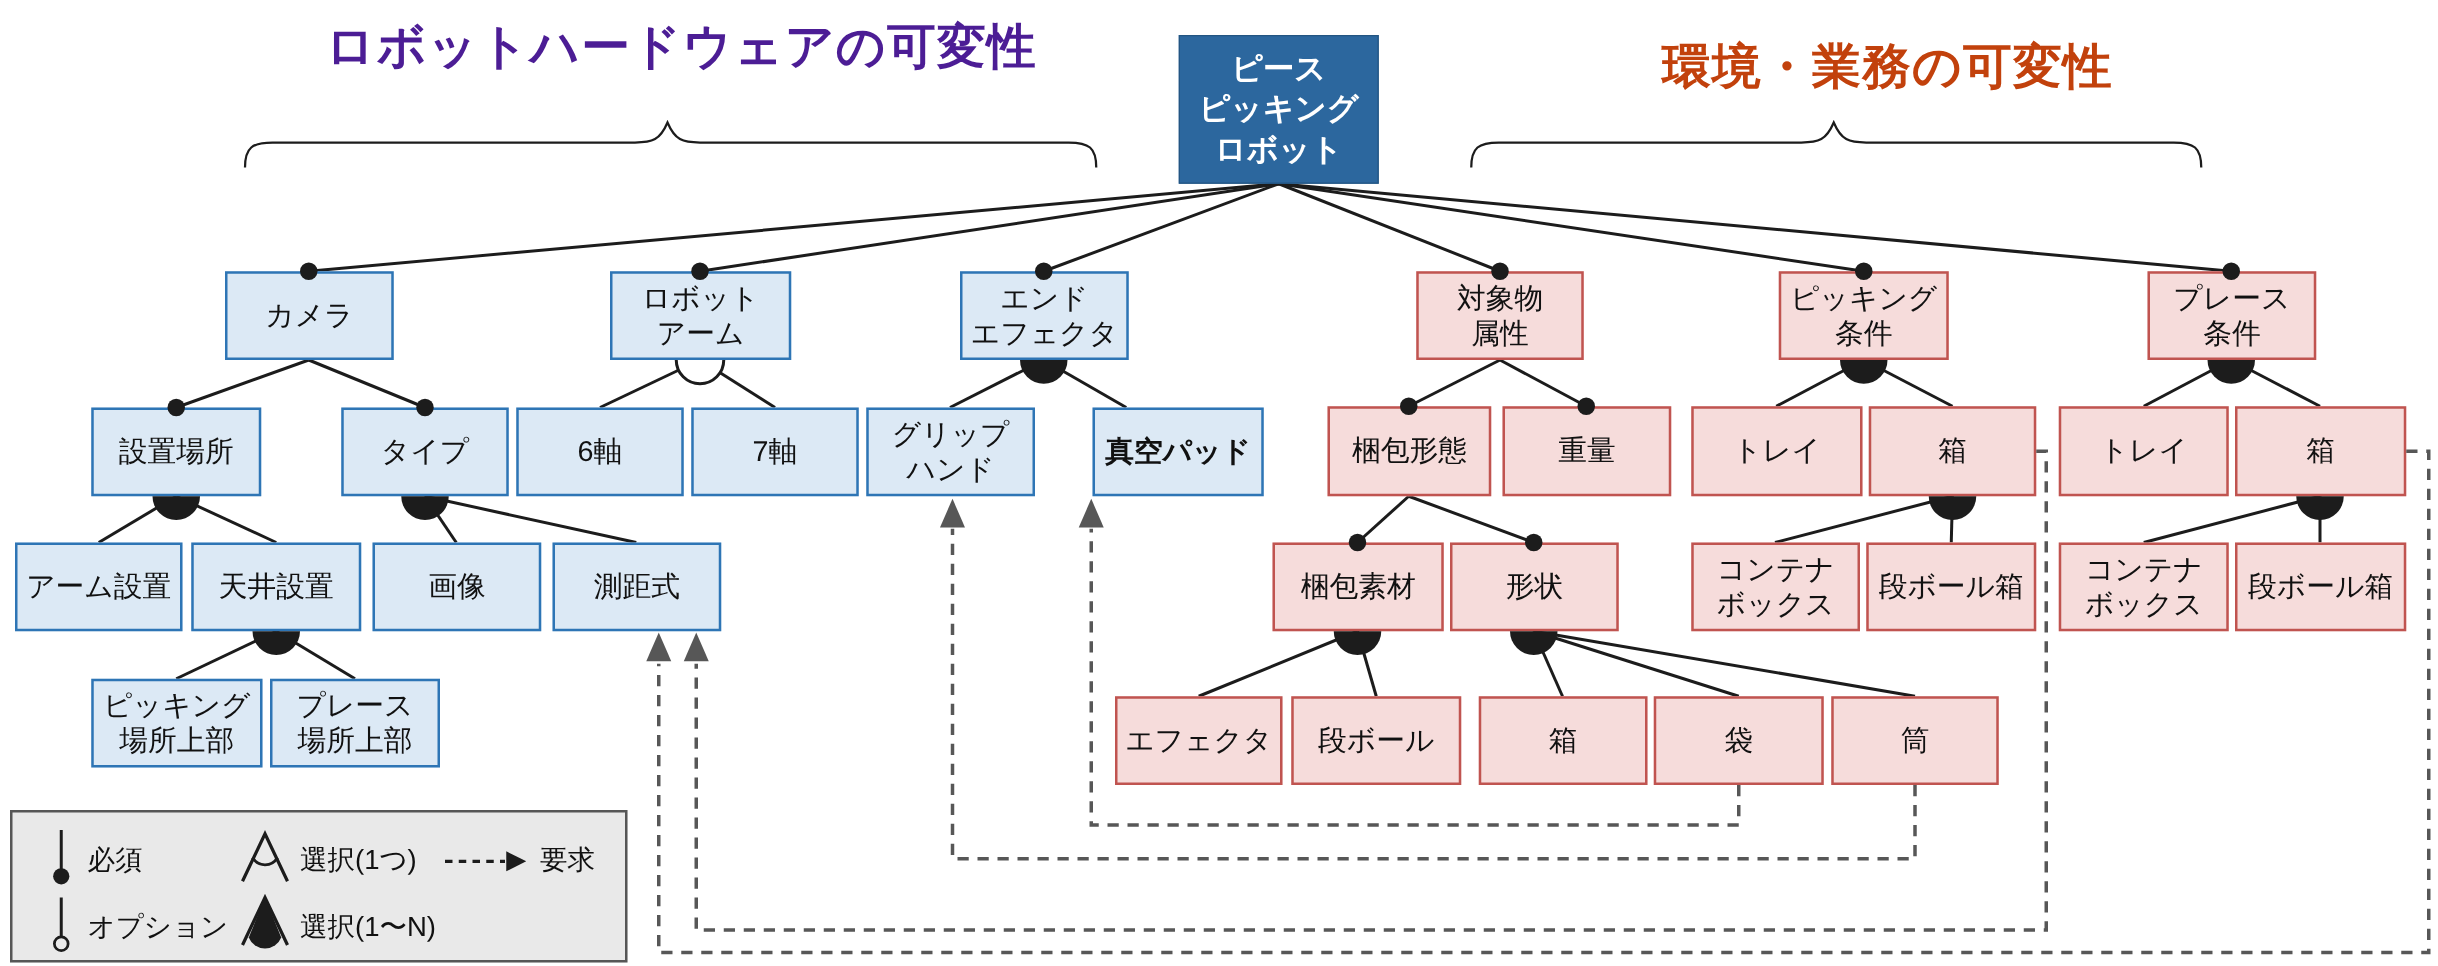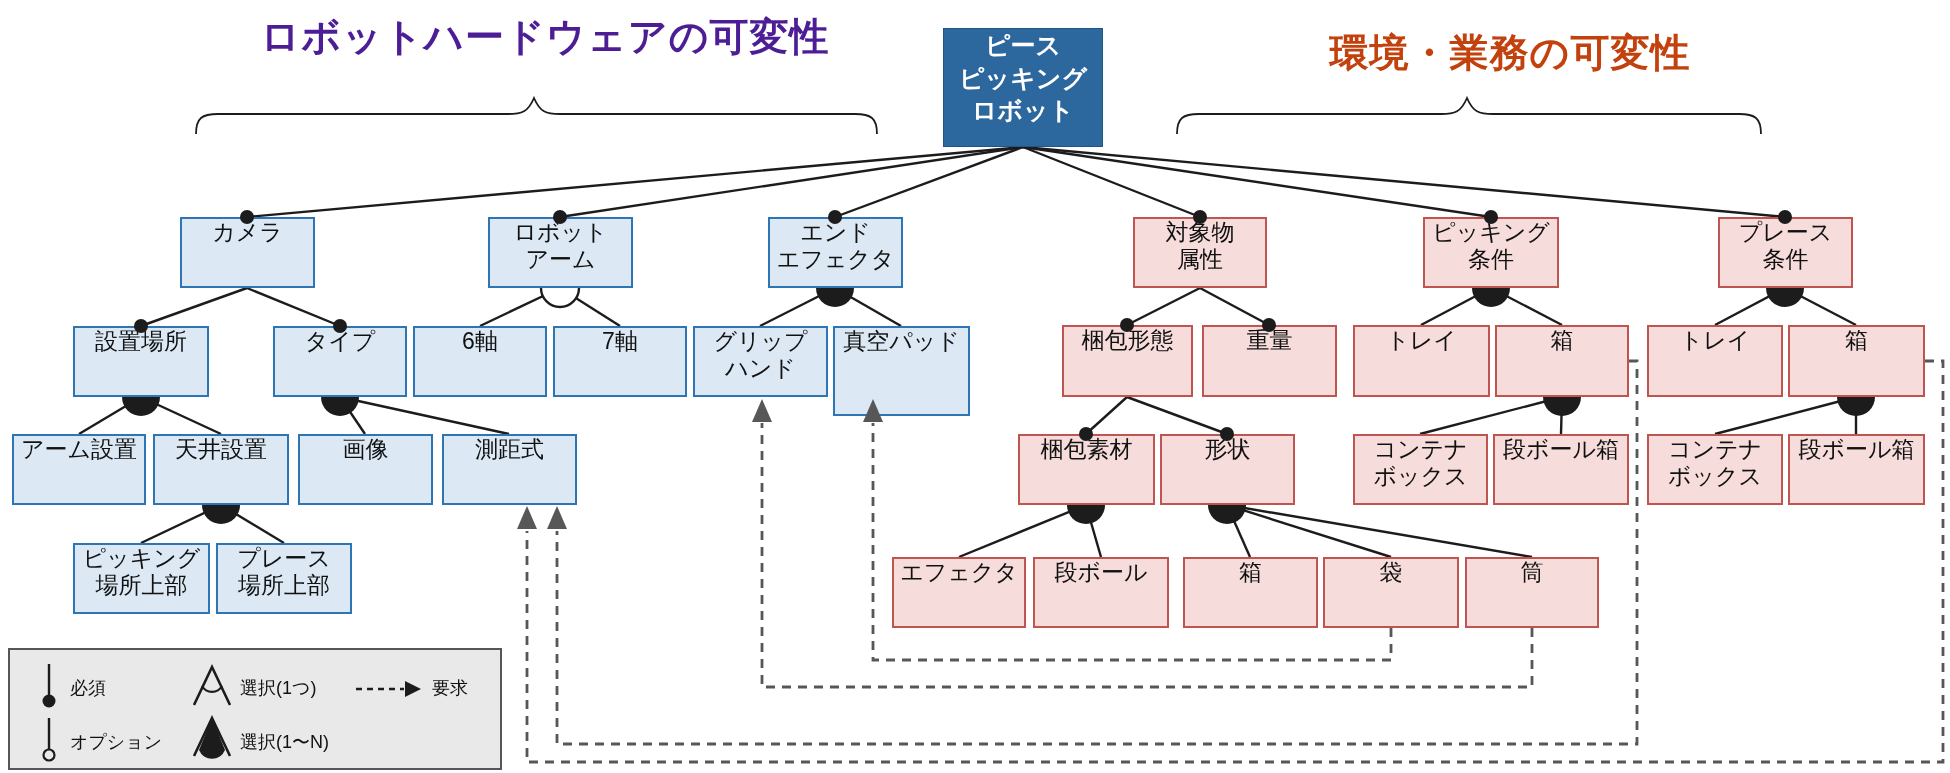--- a/index.html
+++ b/index.html
@@ -2,29 +2,29 @@
 <html><head>
 <meta charset="utf-8">
 <style>
   html,body{margin:0;padding:0;background:#ffffff;}
   body{font-family:"Liberation Sans","DejaVu Sans",sans-serif;}
   .stage{position:relative;width:1950px;height:773px;background:#ffffff;overflow:hidden;}
   svg.layer{position:absolute;left:0;top:0;width:1950px;height:773px;pointer-events:none;}
   .title{position:absolute;top:10px;width:700px;text-align:center;font-size:39px;font-weight:bold;letter-spacing:1px;}
   .title.left{left:195px;color:#4c1d95;}
   .title.right{left:1160px;color:#c2410c;margin-top:16px;}
-  .node{position:absolute;display:flex;justify-content:center;text-align:center;
+  .node{position:absolute;display:flex;align-items:center;justify-content:center;text-align:center;
         font-size:23px;color:#111;line-height:1.18;box-sizing:border-box;}
   .node span{white-space:pre-line;}
   .blue{background:#dce9f5;border:2px solid #2e75b5;}
   .pink{background:#f6dcdb;border:2px solid #c05450;}
   .root{background:#2c679e;color:#ffffff;font-weight:bold;font-size:25px;line-height:1.3;border:1px solid #235582;}
   .legend{position:absolute;left:8px;top:648px;width:494px;height:122px;background:#e9e9e9;
           border:2px solid #565656;box-sizing:border-box;}
-  .legend-label{position:absolute;font-size:18px;color:#111;line-height:22px;}
+  .legend-label{position:absolute;font-size:22px;color:#111;line-height:22px;}
 </style>
 </head>
 <body>
 
 <div class="stage">
 
   <svg class="layer" viewBox="0 0 1950 773">
     <g stroke="#1c1c1c" stroke-width="2.4">
 
       <line x1="1023" y1="147" x2="247" y2="217"></line>
@@ -108,21 +108,21 @@
   <div class="node blue" style="left:413px;top:326px;width:134px;height:71px;">
       <span>6軸</span>
     </div>
   <div class="node blue" style="left:553px;top:326px;width:134px;height:71px;">
       <span>7軸</span>
     </div>
   <div class="node blue" style="left:693px;top:326px;width:135px;height:71px;">
       <span>グリップ
 ハンド</span>
     </div>
-  <div class="node blue" style="left:833px;top:326px;width:137px;height:90px;">
+  <div class="node blue" style="left:874px;top:326px;width:137px;height:71px;font-weight:bold;">
       <span>真空パッド</span>
     </div>
   <div class="node blue" style="left:12px;top:434px;width:134px;height:71px;">
       <span>アーム設置</span>
     </div>
   <div class="node blue" style="left:153px;top:434px;width:136px;height:71px;">
       <span>天井設置</span>
     </div>
   <div class="node blue" style="left:298px;top:434px;width:135px;height:71px;">
       <span>画像</span>

